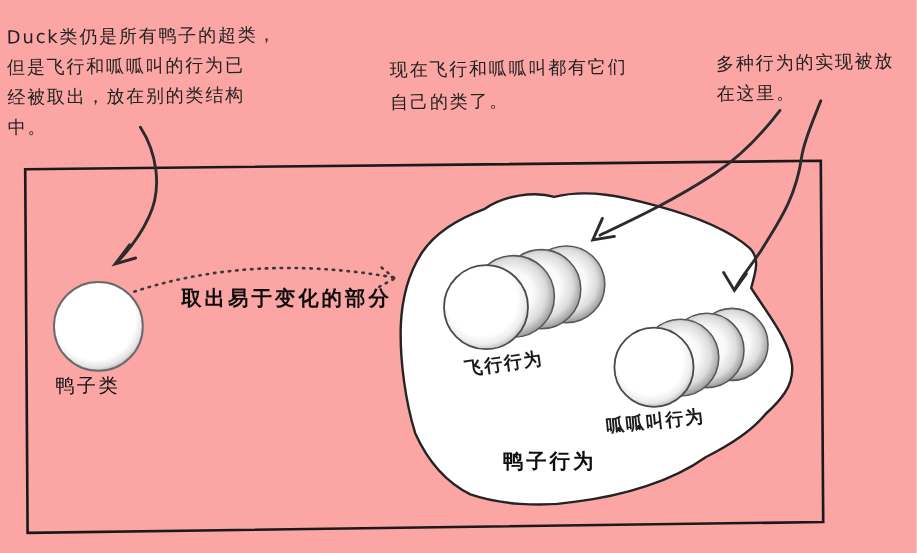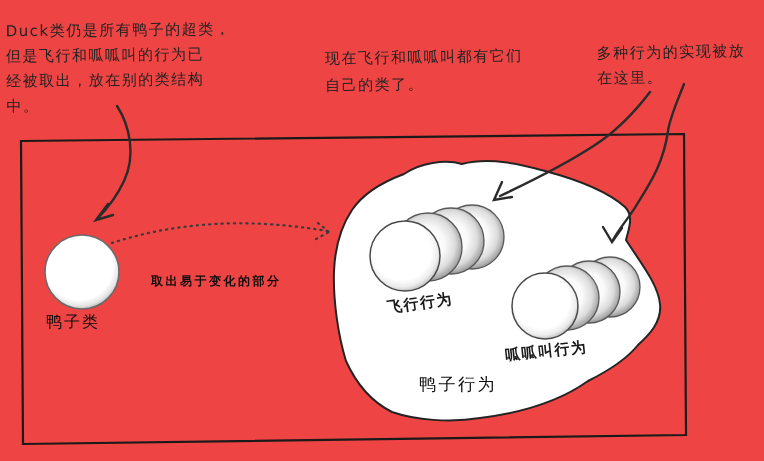--- a/index.html
+++ b/index.html
@@ -5,21 +5,21 @@
   html, body {
     margin: 0;
     padding: 0;
     background: #ffffff;
     font-family: "DejaVu Sans", sans-serif;
   }
   .stage {
     position: relative;
     width: 764px;
     height: 461px;
-    background: #ef4444;
+    background: #fca5a5;
     overflow: hidden;
   }
   .stage svg {
     position: absolute;
     left: 0;
     top: 0;
     z-index: 1;
   }
   .txt {
     position: absolute;
@@ -35,37 +35,36 @@
     font-weight: 500;
     color: #222222;
   }
   .note-line { white-space: nowrap; }
   .note-superclass { left: 6px;   top: 18px;  transform: rotate(-0.6deg); }
   .note-ownclasses { left: 325px; top: 44px;  transform: rotate(-0.8deg); line-height: 27px; }
   .note-impl       { left: 597px; top: 40px;  transform: rotate(-1deg); }
   
   .caption-pullout {
     left: 151px; top: 237px;
-    font-size: 12px;
+    font-size: 17px;
     font-weight: 700;
     letter-spacing: 2.5px;
     color: #0d0d0d;
-    margin-top: 36px;
   }
   .label-duckclass {
     left: 46px; top: 312px;
     font-size: 16px;
     font-weight: 400;
     letter-spacing: 2px;
     color: #0d0d0d;
   }
   .label-duckbehaviors {
     left: 419px; top: 373px;
     font-size: 17px;
-    font-weight: 400;
+    font-weight: 700;
     letter-spacing: 2.5px;
     color: #0d0d0d;
   }
   .label-fly {
     left: 387px; top: 294px;
     font-size: 15px;
     font-weight: 600;
     letter-spacing: 1.5px;
     transform: rotate(-8deg);
     color: #1a1a1a;

